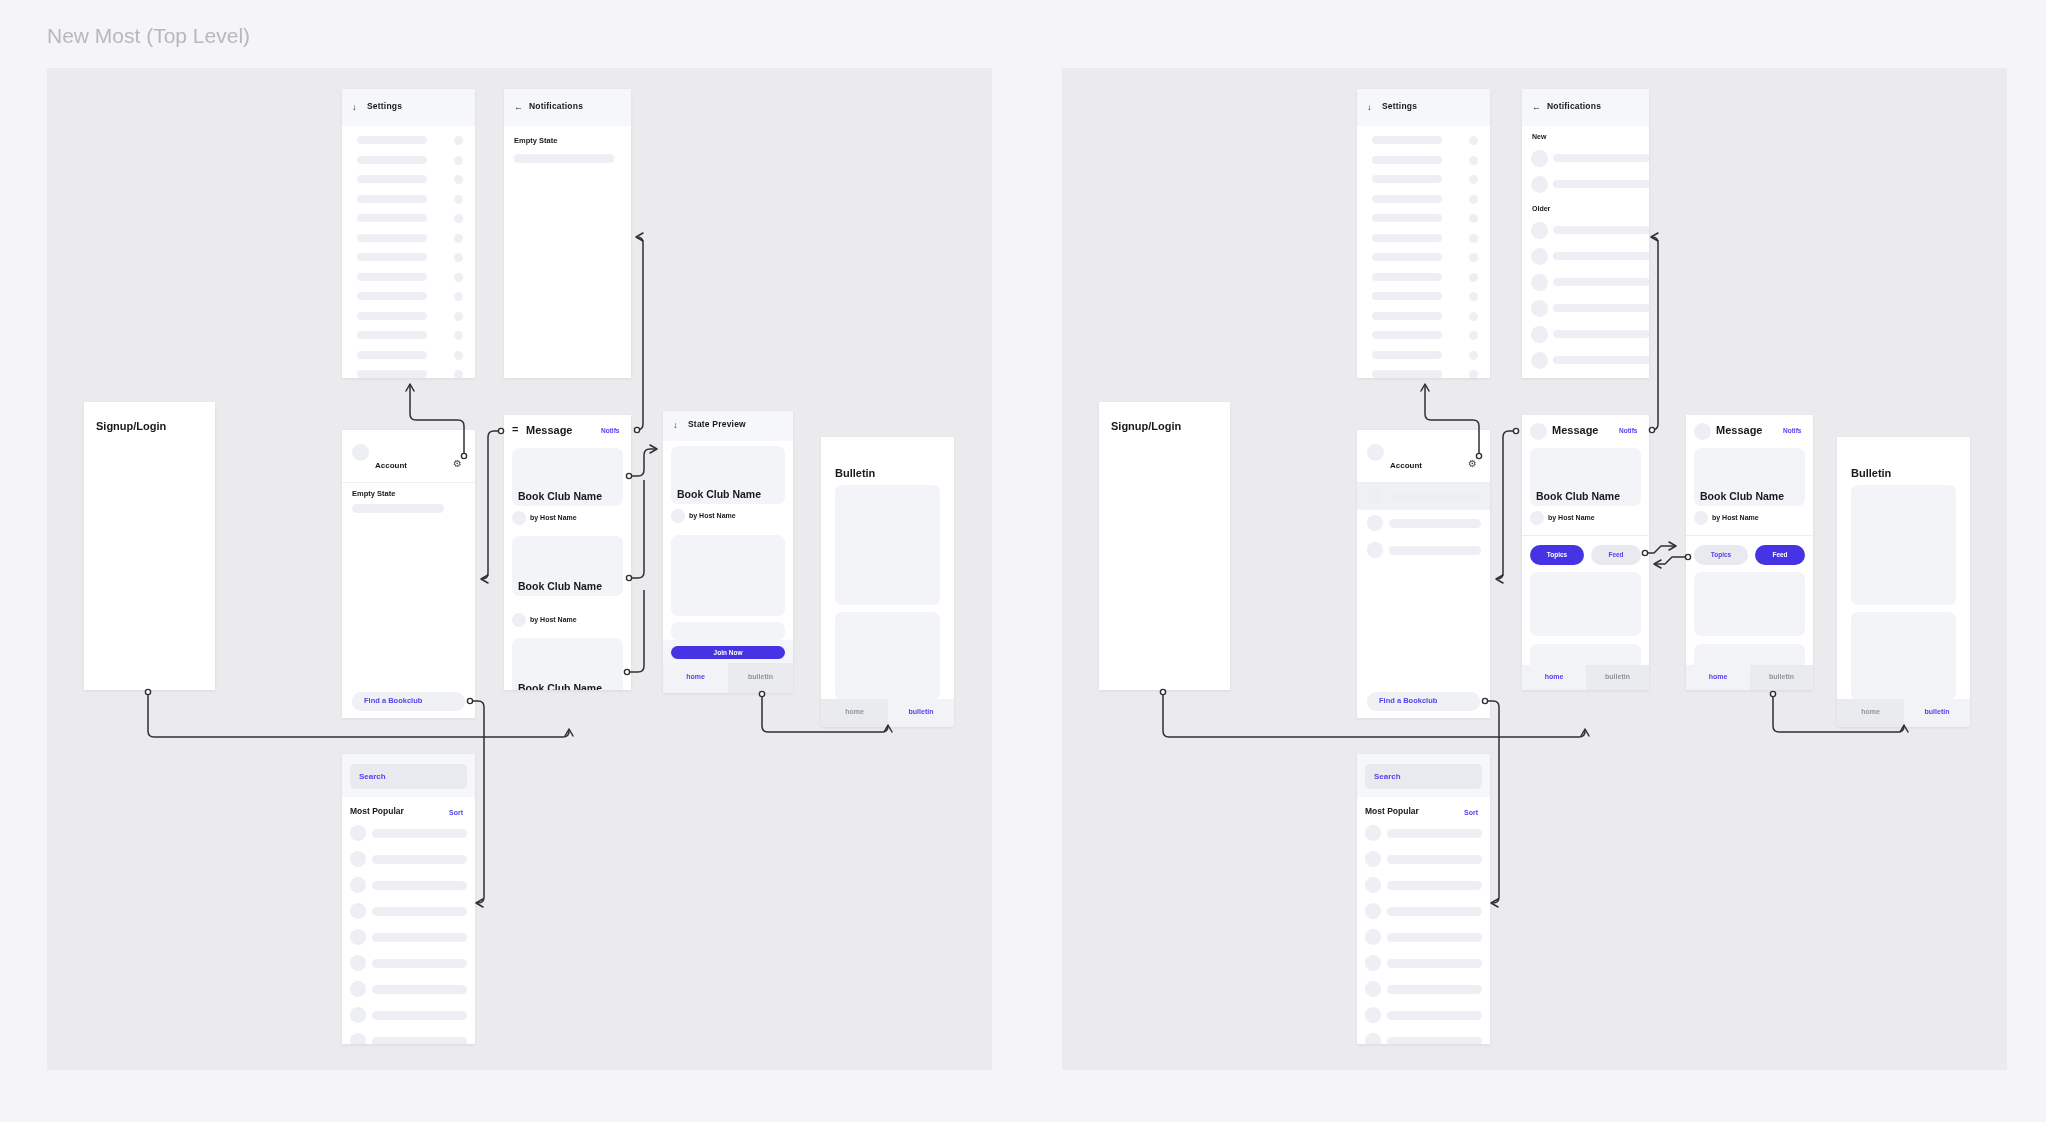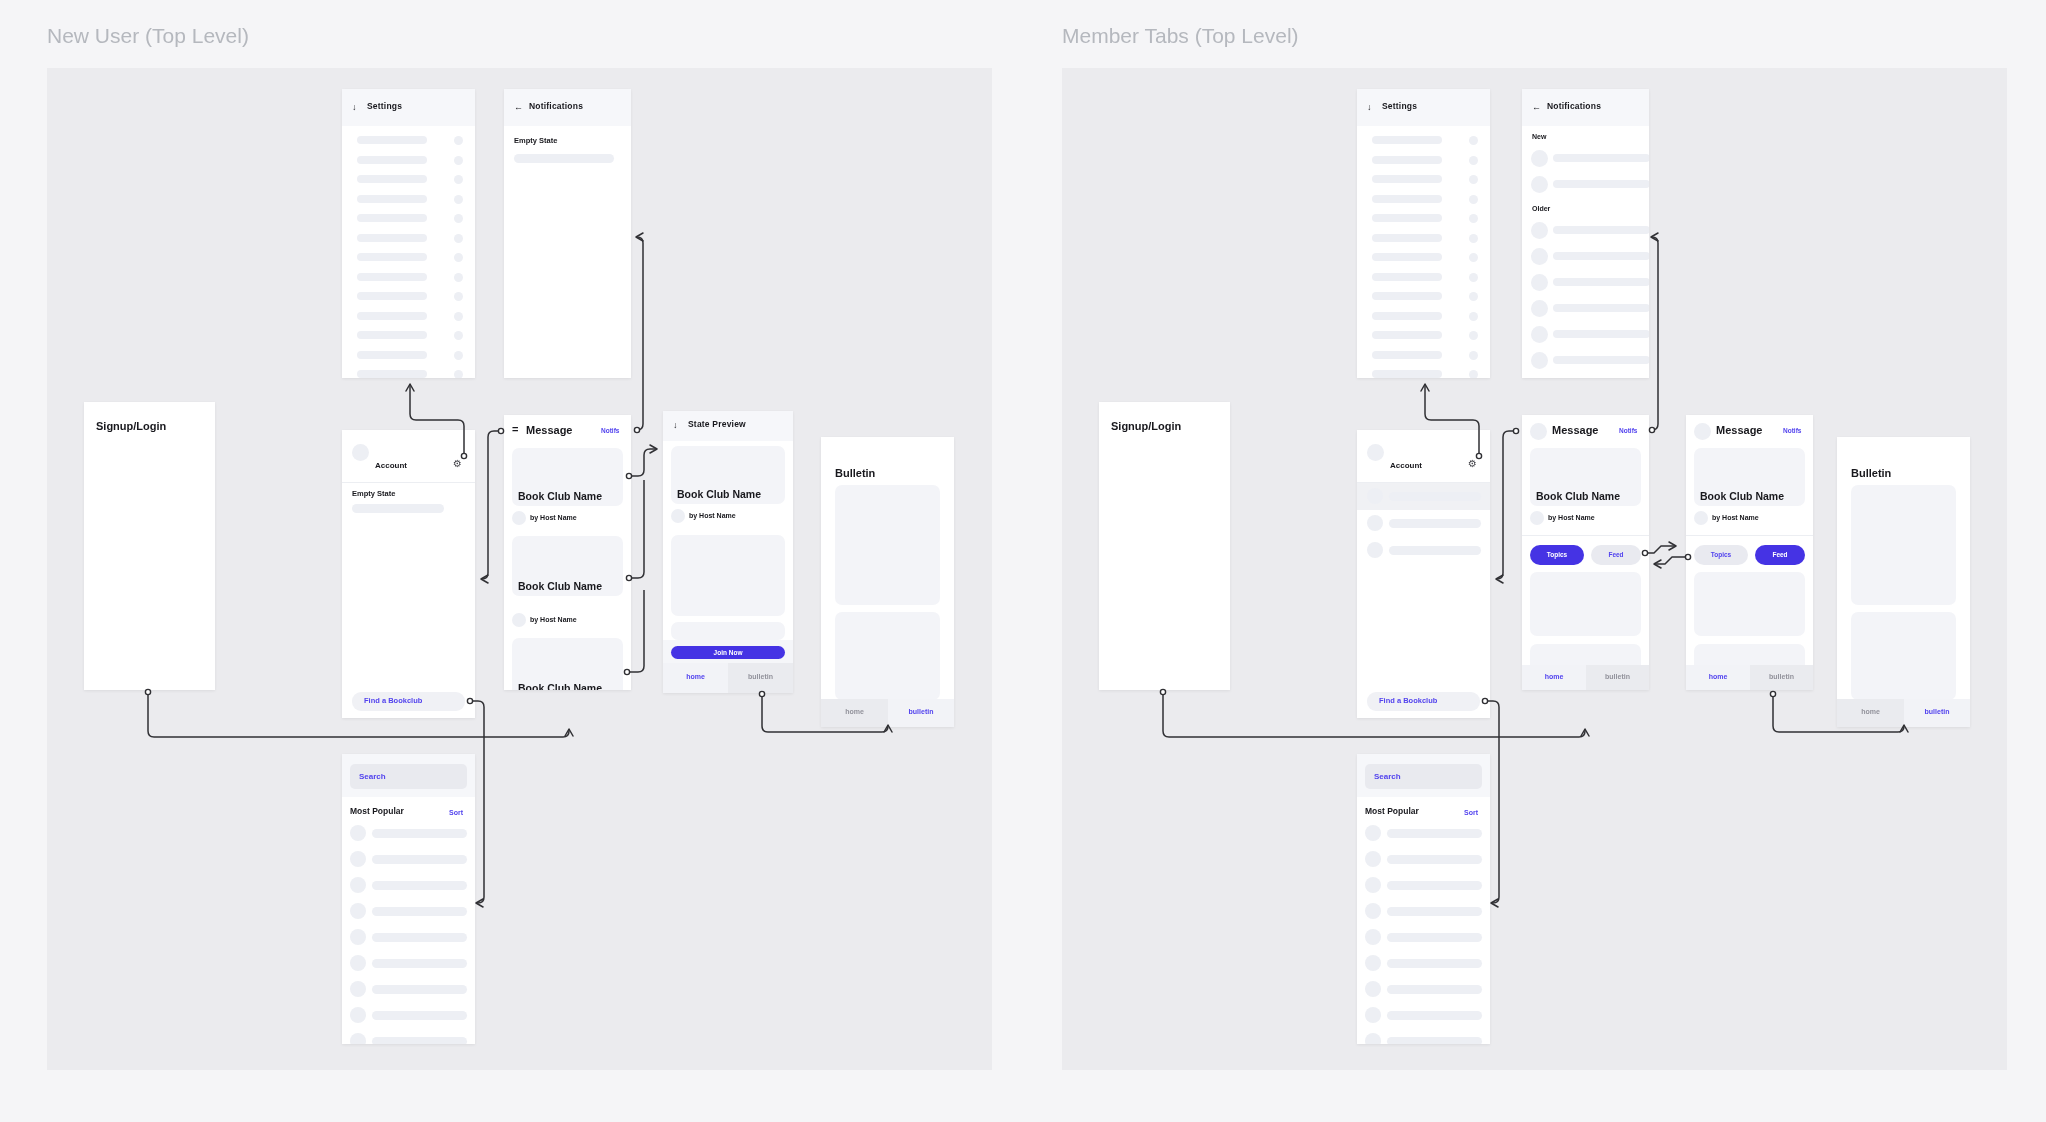--- a/index.html
+++ b/index.html
@@ -7,21 +7,21 @@
        font-family:"Liberation Sans","DejaVu Sans",sans-serif;background:#f5f5f7;}
   .abs{position:absolute;box-sizing:border-box;}
   .txt{white-space:nowrap;line-height:1.15;}
   svg.overlay{position:absolute;left:0;top:0;pointer-events:none;}
 </style>
 </head>
 <body>
 
 <div id="canvas" class="abs" style="left:0;top:0;width:2046px;height:1122px;">
     <div class="abs" style="left: 47px; top: 68px; width: 945px; height: 1002px; background: rgb(235, 235, 238);"></div>
-    <div class="abs txt" style="left: 47px; top: 24px; width: 620px; height: 30px; font-size: 21px; font-weight: 400; color: rgb(181, 184, 190);">New User (Top Level)</div>
+    <div class="abs txt" style="left: 47px; top: 24px; width: 620px; height: 30px; font-size: 21px; font-weight: 400; color: rgb(181, 184, 190);">New Most (Top Level)</div>
     <div class="abs" style="left: 342px; top: 89px; width: 133px; height: 289px; background: rgb(255, 255, 255); overflow: hidden; box-shadow: rgba(0, 0, 0, 0.07) 0px 1px 3px;">
       <div class="abs" style="left: 0px; top: 0px; width: 133px; height: 37px; background: rgb(246, 247, 250);"></div>
       <div class="abs txt" style="color: rgb(24, 24, 29); font-weight: 700; left: 10px; top: 12.5px; font-size: 9px;">↓</div>
       <div class="abs txt" style="color: rgb(24, 24, 29); font-weight: 700; left: 25px; top: 12.5px; font-size: 8.5px; letter-spacing: 0.2px;">Settings</div>
       <div class="abs" style="left: 15px; top: 47px; width: 70px; height: 8px; background: rgb(237, 239, 244); border-radius: 4px;"></div>
       <div class="abs" style="left: 112px; top: 47px; width: 9px; height: 9px; background: rgb(237, 239, 244); border-radius: 50%;"></div>
       <div class="abs" style="left: 15px; top: 66.5px; width: 70px; height: 8px; background: rgb(237, 239, 244); border-radius: 4px;"></div>
       <div class="abs" style="left: 112px; top: 66.5px; width: 9px; height: 9px; background: rgb(237, 239, 244); border-radius: 50%;"></div>
       <div class="abs" style="left: 15px; top: 86px; width: 70px; height: 8px; background: rgb(237, 239, 244); border-radius: 4px;"></div>
       <div class="abs" style="left: 112px; top: 86px; width: 9px; height: 9px; background: rgb(237, 239, 244); border-radius: 50%;"></div>
@@ -138,21 +138,20 @@
       <div class="abs" style="left: 8px; top: 201px; width: 16px; height: 16px; background: rgb(237, 239, 244); border-radius: 50%;"></div>
       <div class="abs" style="left: 30px; top: 205px; width: 95px; height: 9px; background: rgb(237, 239, 244); border-radius: 4.5px;"></div>
       <div class="abs" style="left: 8px; top: 227px; width: 16px; height: 16px; background: rgb(237, 239, 244); border-radius: 50%;"></div>
       <div class="abs" style="left: 30px; top: 231px; width: 95px; height: 9px; background: rgb(237, 239, 244); border-radius: 4.5px;"></div>
       <div class="abs" style="left: 8px; top: 253px; width: 16px; height: 16px; background: rgb(237, 239, 244); border-radius: 50%;"></div>
       <div class="abs" style="left: 30px; top: 257px; width: 95px; height: 9px; background: rgb(237, 239, 244); border-radius: 4.5px;"></div>
       <div class="abs" style="left: 8px; top: 279px; width: 16px; height: 16px; background: rgb(237, 239, 244); border-radius: 50%;"></div>
       <div class="abs" style="left: 30px; top: 283px; width: 95px; height: 9px; background: rgb(237, 239, 244); border-radius: 4.5px;"></div>
     </div>
     <div class="abs" style="left: 1062px; top: 68px; width: 945px; height: 1002px; background: rgb(235, 235, 238);"></div>
-    <div class="abs txt" style="left: 1062px; top: 24px; width: 620px; height: 30px; font-size: 21px; font-weight: 400; color: rgb(181, 184, 190);">Member Tabs (Top Level)</div>
     <div class="abs" style="left: 1357px; top: 89px; width: 133px; height: 289px; background: rgb(255, 255, 255); overflow: hidden; box-shadow: rgba(0, 0, 0, 0.07) 0px 1px 3px;">
       <div class="abs" style="left: 0px; top: 0px; width: 133px; height: 37px; background: rgb(246, 247, 250);"></div>
       <div class="abs txt" style="color: rgb(24, 24, 29); font-weight: 700; left: 10px; top: 12.5px; font-size: 9px;">↓</div>
       <div class="abs txt" style="color: rgb(24, 24, 29); font-weight: 700; left: 25px; top: 12.5px; font-size: 8.5px; letter-spacing: 0.2px;">Settings</div>
       <div class="abs" style="left: 15px; top: 47px; width: 70px; height: 8px; background: rgb(237, 239, 244); border-radius: 4px;"></div>
       <div class="abs" style="left: 112px; top: 47px; width: 9px; height: 9px; background: rgb(237, 239, 244); border-radius: 50%;"></div>
       <div class="abs" style="left: 15px; top: 66.5px; width: 70px; height: 8px; background: rgb(237, 239, 244); border-radius: 4px;"></div>
       <div class="abs" style="left: 112px; top: 66.5px; width: 9px; height: 9px; background: rgb(237, 239, 244); border-radius: 50%;"></div>
       <div class="abs" style="left: 15px; top: 86px; width: 70px; height: 8px; background: rgb(237, 239, 244); border-radius: 4px;"></div>
       <div class="abs" style="left: 112px; top: 86px; width: 9px; height: 9px; background: rgb(237, 239, 244); border-radius: 50%;"></div>

